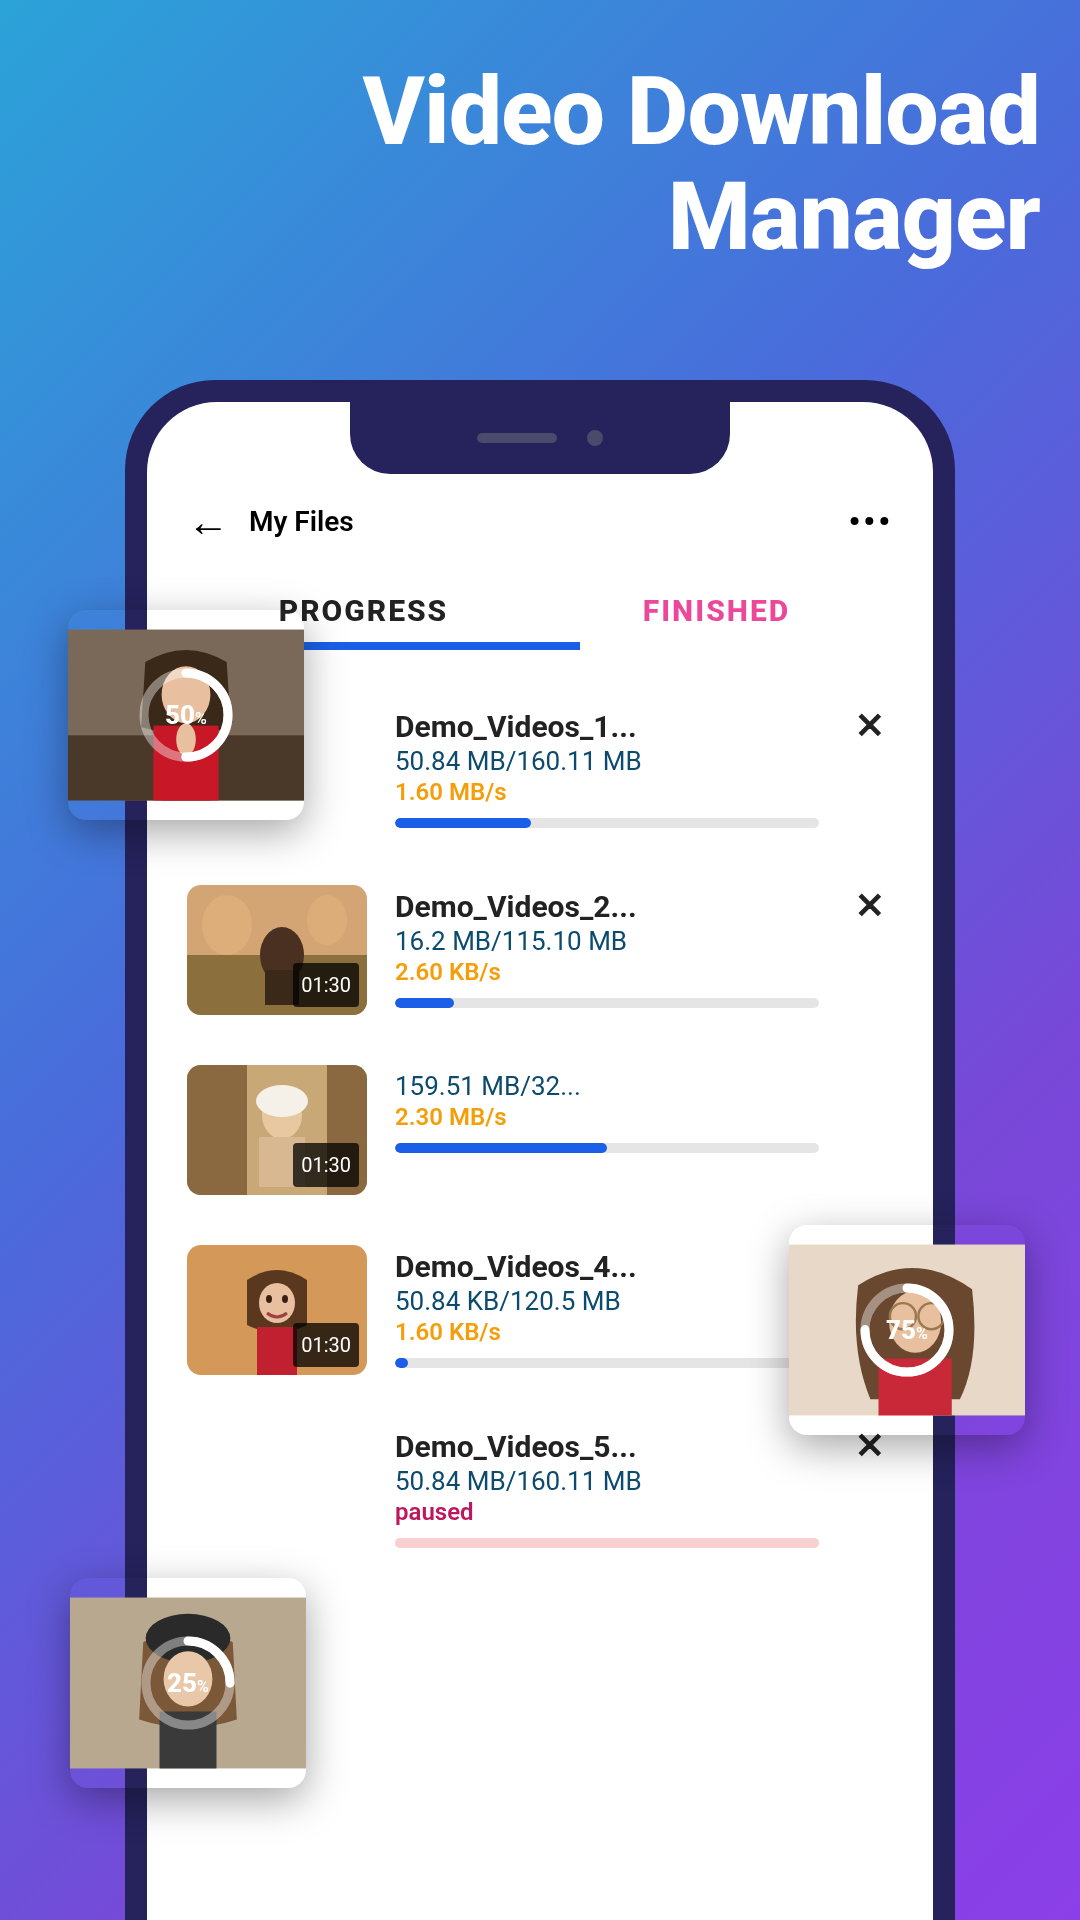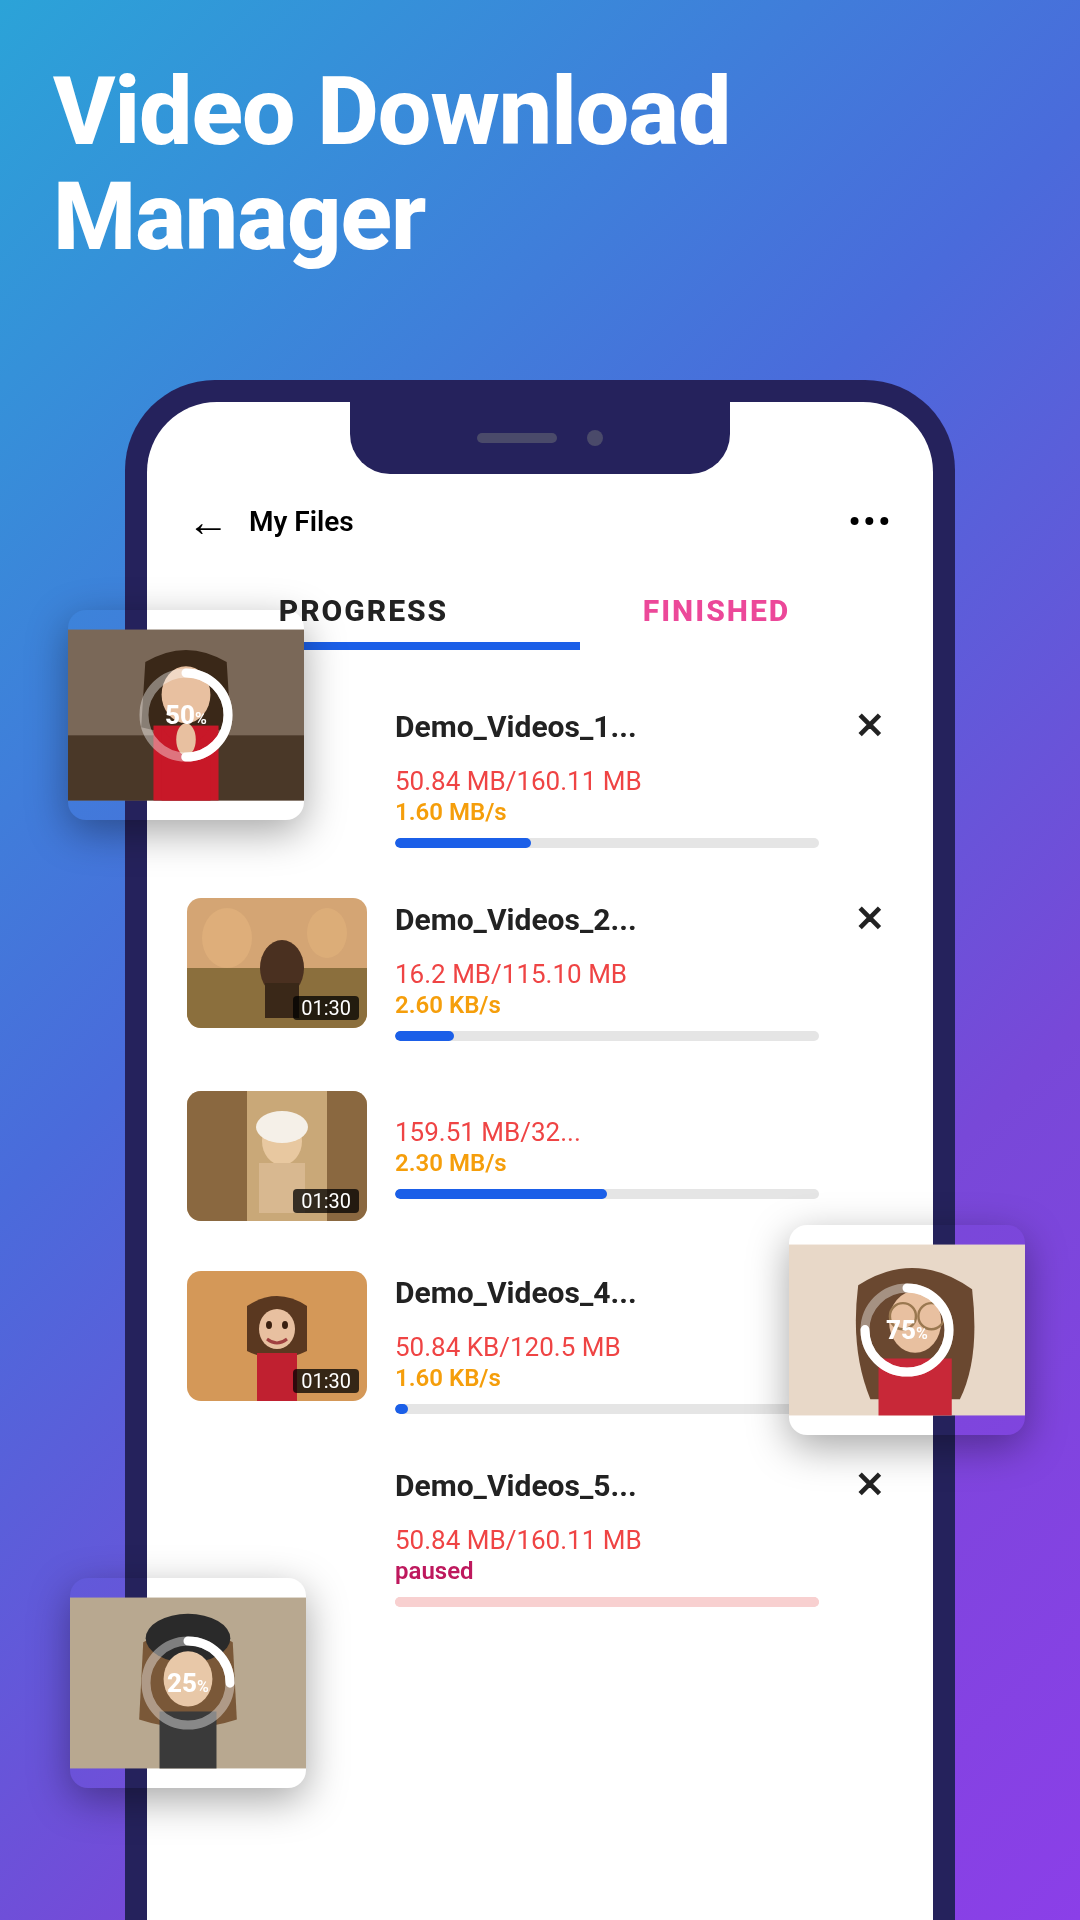--- a/index.html
+++ b/index.html
@@ -1,38 +1,38 @@
 <!DOCTYPE html>
 <html><head>
 <meta charset="utf-8">
 <style>
 *{margin:0;padding:0;box-sizing:border-box;font-family:-apple-system,BlinkMacSystemFont,"Segoe UI",Roboto,sans-serif}
 body{width:1080px;height:1920px;background:linear-gradient(135deg,#2BA3D8 0%,#4A6BDB 40%,#7848D8 70%,#8B3FE8 100%);position:relative;overflow:hidden}
-.headline{text-align:left;color:#fff;font-size:95px;font-weight:800;line-height:1.1;padding:60px 53px 40px;letter-spacing:-1px}
+.headline{text-align:right;color:#fff;font-size:95px;font-weight:800;line-height:1.1;padding:60px 40px 40px;letter-spacing:-1px}
 .phone{position:absolute;left:50%;transform:translateX(-50%);top:380px;width:830px;height:1700px;background:#25225C;border-radius:90px;padding:22px}
 .phone-screen{width:100%;height:100%;background:#fff;border-radius:70px;position:relative;overflow:hidden}
 .notch{position:absolute;top:0;left:50%;transform:translateX(-50%);width:380px;height:72px;background:#25225C;border-radius:0 0 40px 40px;display:flex;align-items:center;justify-content:center;gap:30px}
 .notch-bar{width:80px;height:10px;background:#4a4a6a;border-radius:5px}
 .notch-dot{width:16px;height:16px;background:#4a4a6a;border-radius:50%}
 .app-header{padding:95px 40px 25px;display:flex;align-items:center;gap:20px}
 .back-arrow{font-size:42px;font-weight:700;cursor:pointer}
 .header-title{font-size:28px;font-weight:600;flex:1}
 .more-dots{font-size:32px;font-weight:900;letter-spacing:3px;cursor:pointer}
 .tabs{display:flex;padding:0 40px}
 .tab{flex:1;text-align:center;padding:22px 0;font-size:30px;font-weight:800;letter-spacing:2px;color:#ec4899;cursor:pointer;position:relative}
 .tab.active{color:#222}
 .tab.active::after{content:"";position:absolute;bottom:0;left:-40px;right:-40px;height:8px;background:#1B5FE8}
 .list{padding:30px 40px}
 .item{display:flex;gap:28px;padding:25px 0;align-items:flex-start}
 .thumb{width:180px;height:130px;border-radius:14px;position:relative;flex-shrink:0;overflow:hidden}
 .thumb-img{width:100%;height:100%;display:block}
-.duration{position:absolute;bottom:8px;right:8px;background:rgba(0,0,0,.75);color:#fff;font-size:20px;padding:0 8px;border-radius:4px}
+.duration{position:absolute;bottom:8px;right:8px;background:rgba(0,0,0,.75);color:#fff;font-size:20px;padding:10px 8px;border-radius:4px}
 .item-info{flex:1;min-width:0;padding-top:4px}
 .item-title{font-size:30px;font-weight:700;color:#222;white-space:nowrap;overflow:hidden;text-overflow:ellipsis}
-.item-size{font-size:26px;color:#ef4444;margin-top:22px}
+.item-size{font-size:26px;color:#0c4a6e;margin-top:2px}
 .item-speed{font-size:24px;color:#F59E0B;font-weight:600;margin-top:2px}
 .item-speed.paused{color:#be185d}
 .progress-bar{width:100%;height:10px;background:#E5E5E5;border-radius:5px;margin-top:12px;overflow:hidden}
 .progress-fill{height:100%;background:#1B5FE8;border-radius:5px}
 .progress-bar.paused{background:#F8D0D0}
 .progress-bar.paused .progress-fill{background:#F8D0D0}
 .close-btn{font-size:36px;font-weight:700;color:#222;cursor:pointer;padding:0 8px;flex-shrink:0}
 .floating-thumb{position:absolute;width:236px;height:210px;border-radius:18px;overflow:hidden;box-shadow:0 12px 40px rgba(0,0,0,.35)}
 .floating-thumb svg{width:100%;height:100%;display:block}
 .ring-overlay{position:absolute;top:50%;left:50%;transform:translate(-50%,-50%);width:100px;height:100px}

